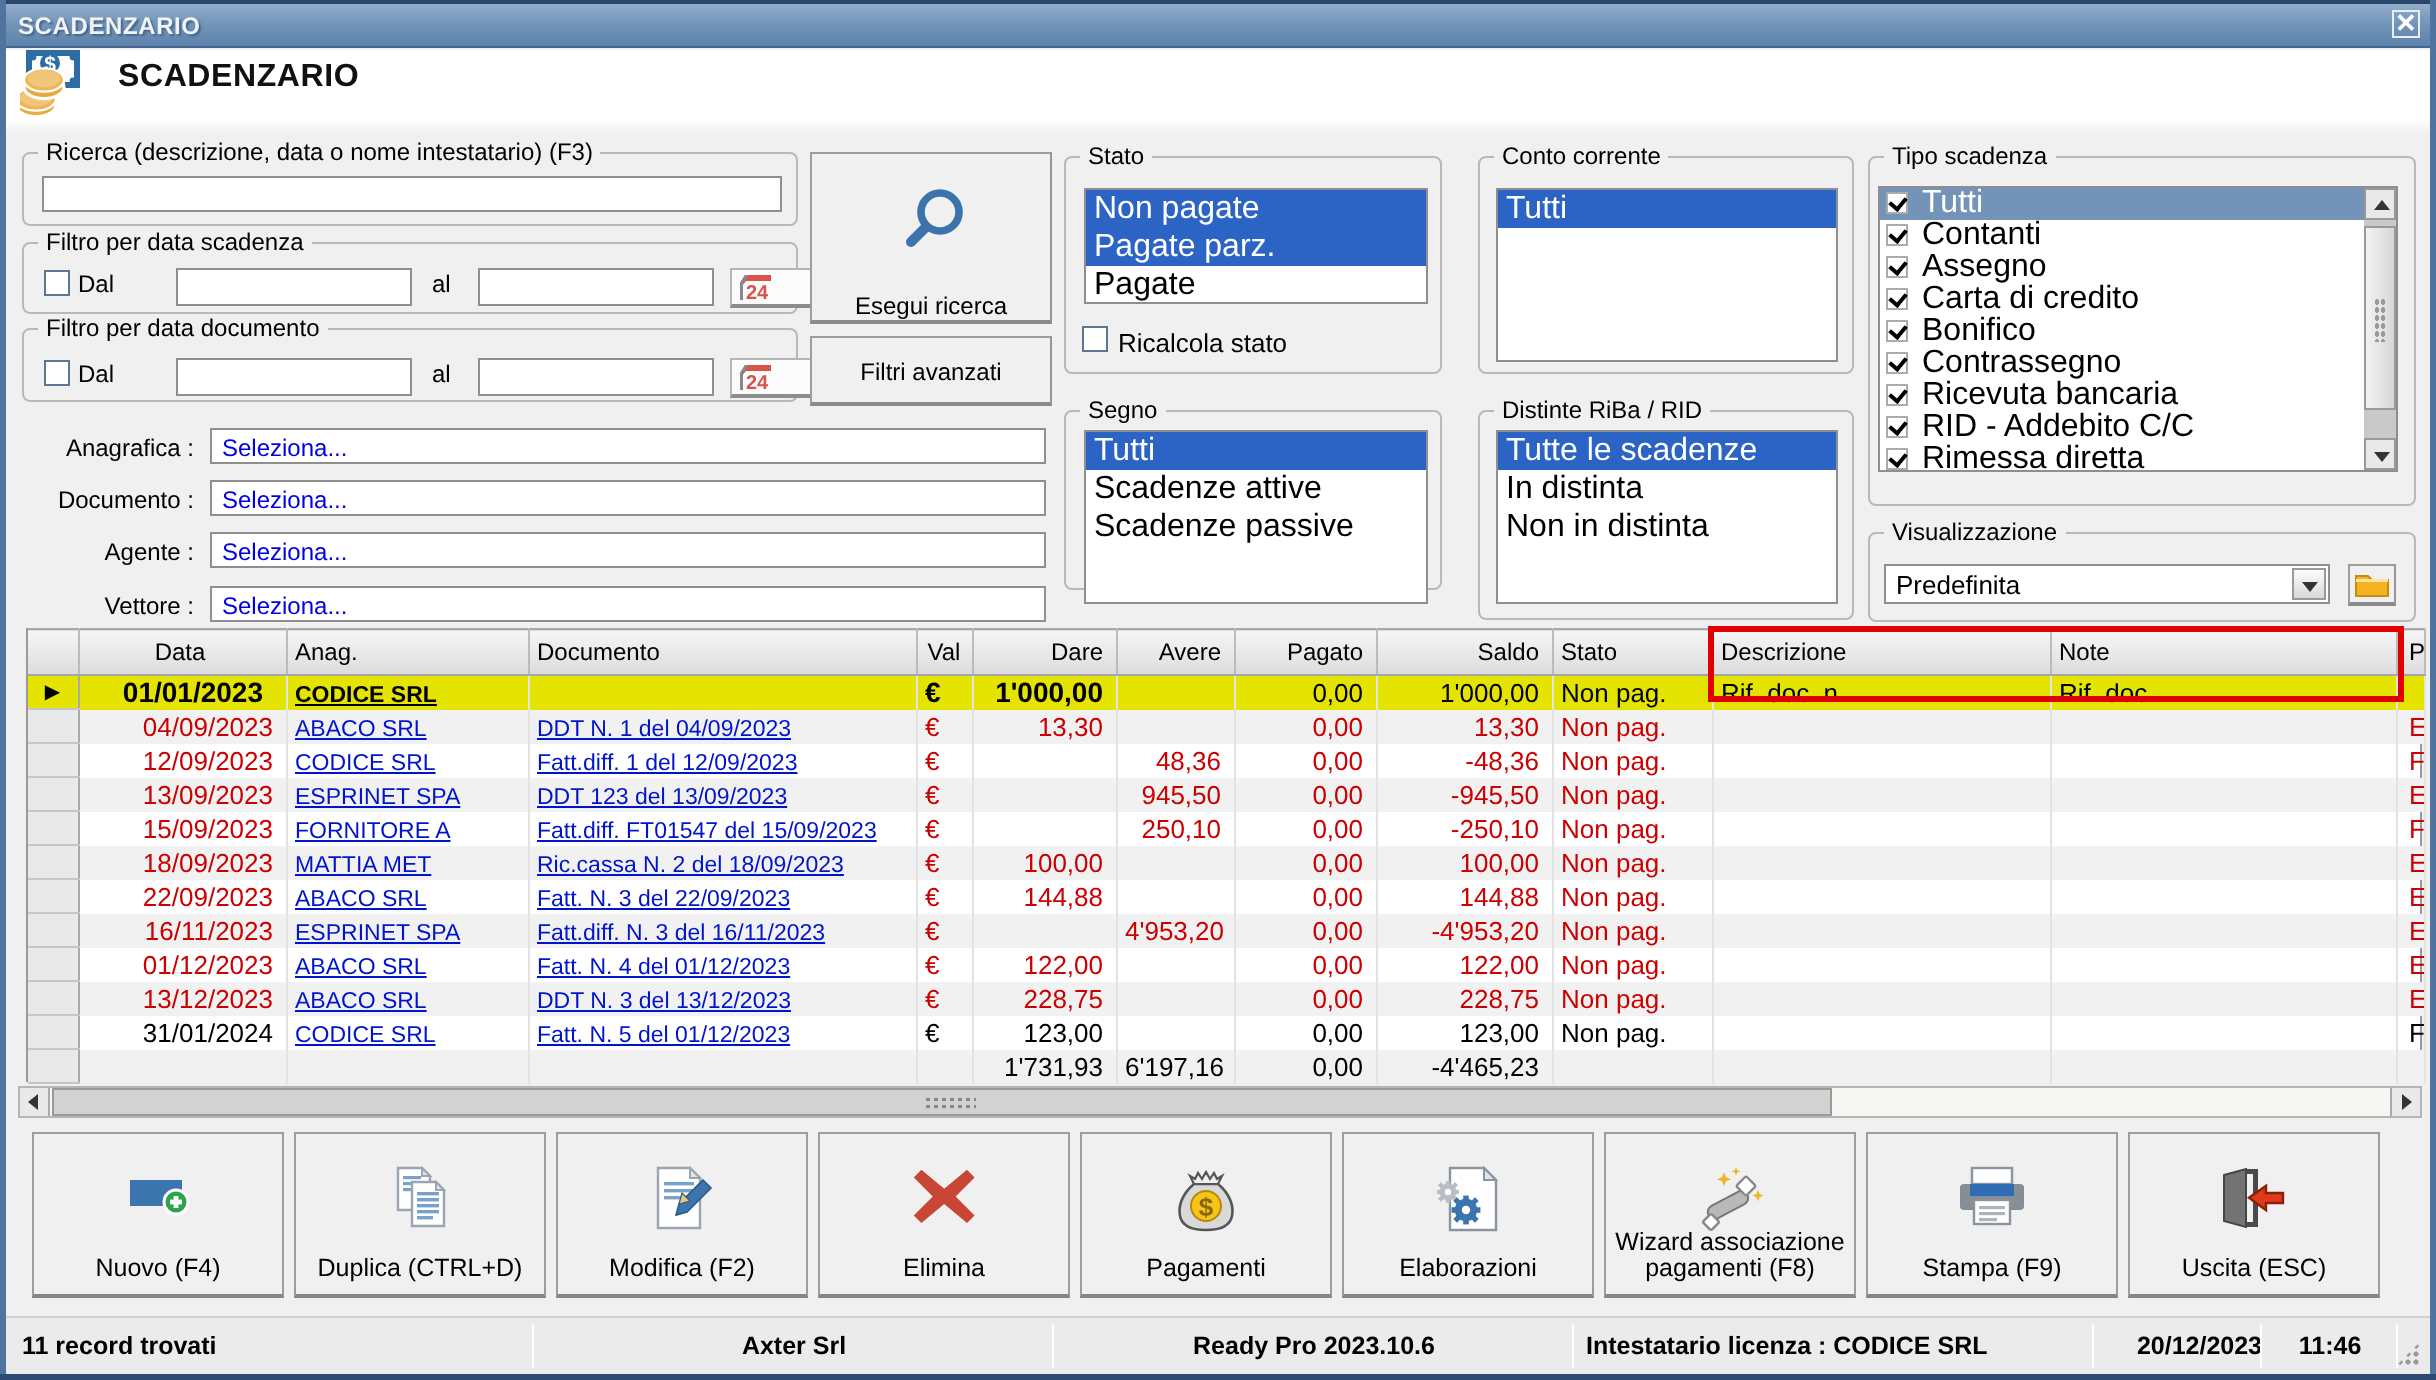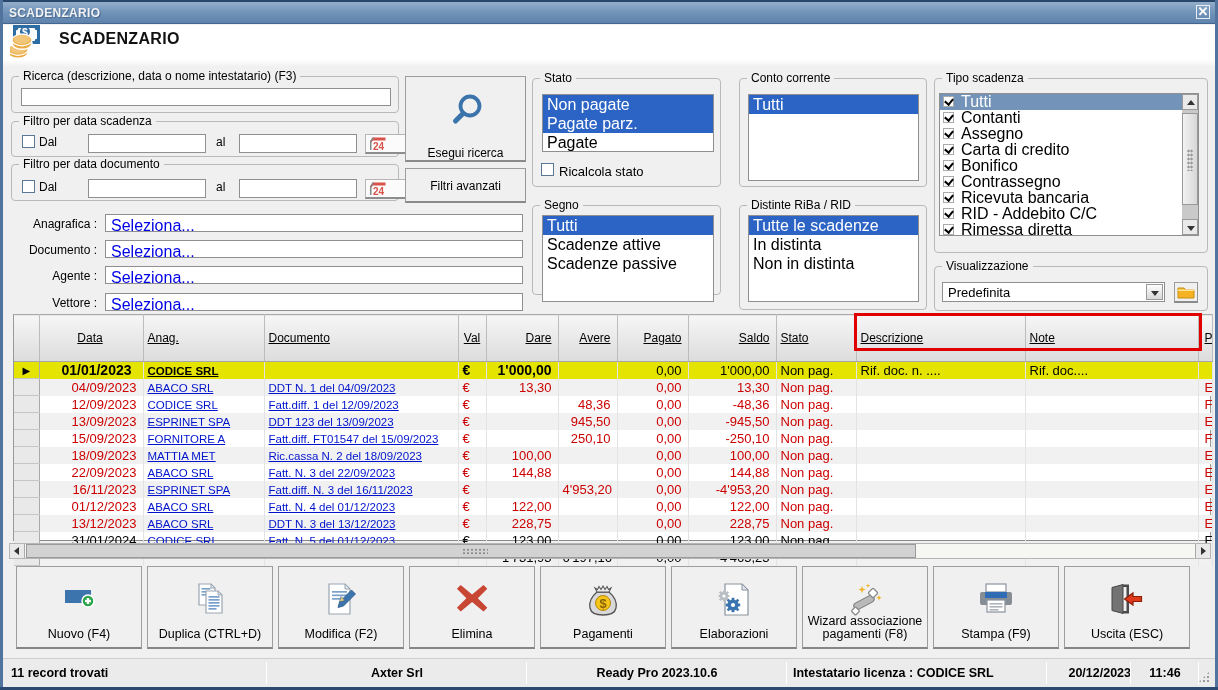--- a/index.html
+++ b/index.html
@@ -14,40 +14,40 @@
 #brd-b { left:0; bottom:0; width:1218px; height:3px; background:#2c4a71; }
 #titlebar { left:1px; top:2px; width:1216px; height:22px; background:linear-gradient(#93aecb,#7496ba 45%,#5d82ac); border-bottom:1px solid #44658f; }
 #titlebar .txt { position:absolute; left:8px; top:4px; color:#f2f2f2; font-size:12px; font-weight:bold; text-shadow:1px 1px 1px #44658f; letter-spacing:0.3px;}
 #closebtn { position:absolute; right:7px; top:3px; width:14px; height:14px; border:1px solid #e8eef5; background:transparent; color:#fff; font-size:13px; font-weight:bold; text-align:center; line-height:12px; }
 #headstrip { left:3px; top:25px; width:1212px; height:42px; background:linear-gradient(#ffffff 82%, #f0f0f0); }
 #apptitle { left:59px; top:30px; font-size:16px; font-weight:bold; color:#111; letter-spacing:0.3px; }
 
 .fs { position:absolute; border:1px solid #b9b9b9; border-radius:4px; }
 .fs > b { position:absolute; top:-8px; left:7px; background:#f0f0f0; padding:0 4px; font-size:12px; font-weight:normal; color:#000; white-space:nowrap; }
 .inp { position:absolute; background:#fff; border:1px solid #8f8f8f; }
-.sel-link { font-size:16px; color:#0000e6; padding:2px 0 0 5px; display:block; }
+.sel-link { font-size:12px; color:#0000e6; padding:2px 0 0 5px; display:block; }
 .lbl { position:absolute; font-size:12px; color:#000; white-space:nowrap; }
 .cb { position:absolute; width:13px; height:13px; background:#fff; border:1px solid #5a7896; }
 .btn3d { position:absolute; background:#f0f0f0; border:1px solid #9d9d9d; border-bottom:2px solid #8a8a8a; border-right:1.5px solid #969696; }
 
 .listbox { position:absolute; background:#fff; border:1px solid #8f8f8f; font-size:16px; overflow:hidden; }
 .listbox .it { height:19px; line-height:19px; padding-left:4px; white-space:nowrap; }
 .listbox .sel { background:#2b64c4; color:#fff; }
 .ts { height:16px; line-height:16px; padding-left:21px; position:relative; white-space:nowrap; }
 .ts.sel { background:#7394b8; color:#fff; }
 .ts i { position:absolute; left:3px; top:2px; width:11px; height:11px; background:#fff; border:1px solid #ababab; }
 .ts i::after { content:""; position:absolute; left:2.2px; top:0px; width:4px; height:6px; border-right:2.4px solid #000; border-bottom:2.4px solid #000; transform:rotate(40deg); }
 
 #grid { left:13px; top:314px; width:1198px; height:227px; background:#fff; border-left:1px solid #9a9a9a; border-right:1px solid #9a9a9a; border-bottom:1px solid #888; }
 #grid table { border-collapse:collapse; table-layout:fixed; width:1198px; font-size:13px; }
 #grid td { height:17px; padding:0 6px 0 4px; overflow:hidden; white-space:nowrap; vertical-align:middle; border-right:1px solid #e3e3e3; }
 #grid td .lnk { font-size:11.5px; }
 tr.hdr td { font-size:12px; }
 tr.ylw td { font-size:13px; }
-#grid tr.hdr td { background:linear-gradient(#f6f6f6,#dcdcdc); border-right:1px solid #bcbcbc; border-bottom:1px solid #a8a8a8; border-top:1px solid #a8a8a8; color:#000;text-decoration:underline; }
+#grid tr.hdr td { background:linear-gradient(#f6f6f6,#dcdcdc); border-right:1px solid #bcbcbc; border-bottom:1px solid #a8a8a8; border-top:1px solid #a8a8a8; color:#000; }
 #grid td.selc { background:#e9e9e9; border-right:1px solid #aaa; border-bottom:1px solid #c6c6c6; padding:0; }
 tr.odd td { background:#f1f1f1; }
 tr.ylw td { background:#e4e400; }
 .b { font-weight:bold; }
 .r { text-align:right; }
 .c { text-align:center; }
 .red { color:#cc0000; }
 .lnk { color:#0014cc; text-decoration:underline; }
 tr.ylw .lnk { color:#000; }
 #redbox { left:854px; top:313px; width:348px; height:38px; border:3px solid #e10000; background:transparent; z-index:5; }
@@ -250,21 +250,21 @@
           <col style="width:169px">
           <col style="width:173px">
           <col style="width:14px">
         </colgroup>
   <tbody>
           <tr class="hdr">
             <td class="selc"></td>
             <td class="c">Data</td>
             <td>Anag.</td>
             <td>Documento</td>
-            <td class="c" style="padding:16px 2px">Val</td>
+            <td class="c" style="padding:4px 2px">Val</td>
             <td class="r">Dare</td>
             <td class="r">Avere</td>
             <td class="r">Pagato</td>
             <td class="r">Saldo</td>
             <td>Stato</td>
             <td>Descrizione</td>
             <td>Note</td>
             <td style="padding:0 0 0 6px">P</td>
           </tr>
   <tr class="ylw">

